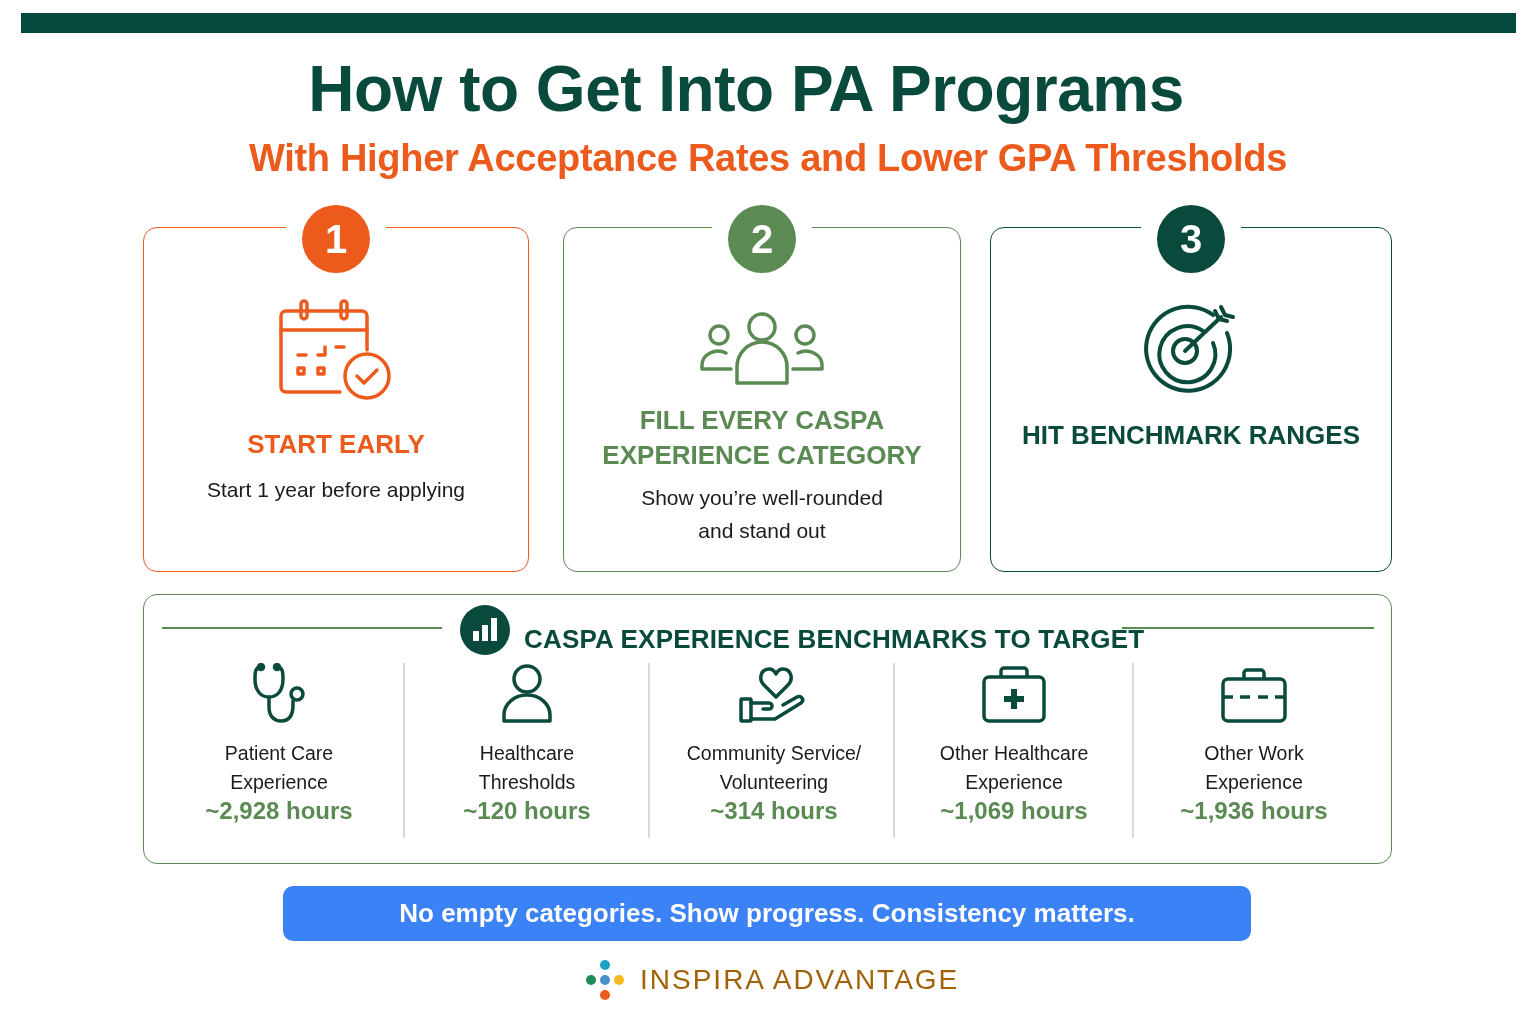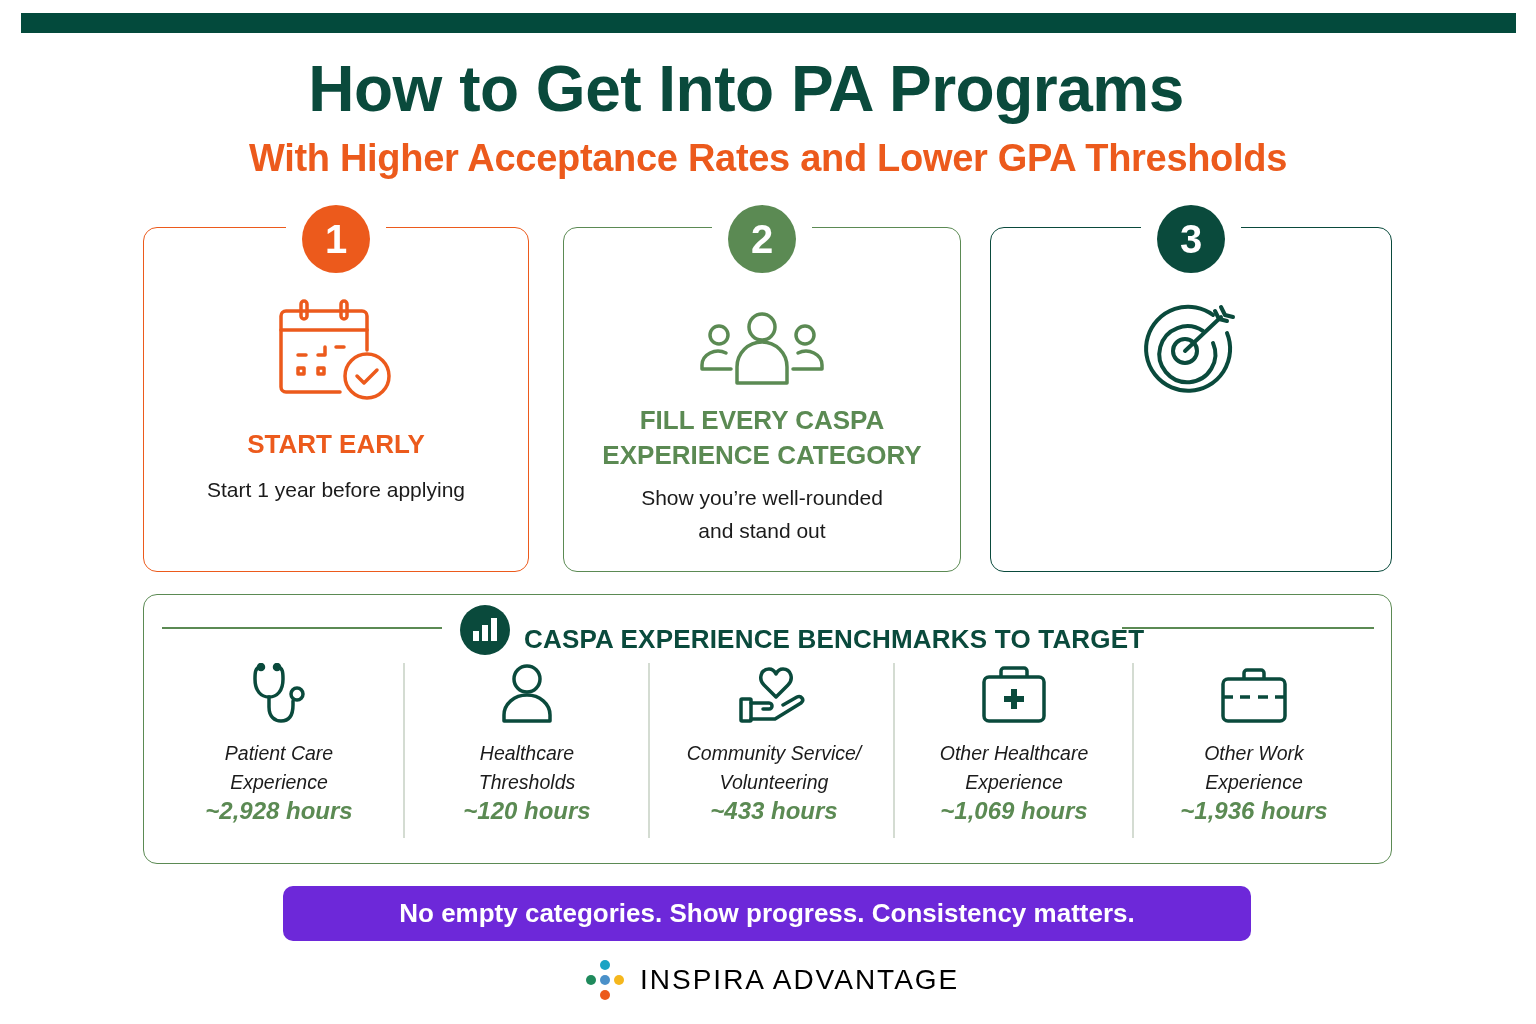--- a/index.html
+++ b/index.html
@@ -27,32 +27,32 @@
   .card2 { left: 563px; width: 398px; border-color: #5b8a53; }
   .card3 { left: 990px; width: 402px; border-color: #0a4a3c; }
 
   .bench { position: absolute; left: 143px; top: 594px; width: 1249px; height: 270px;
     border: 1.5px solid #5b8a53; border-radius: 14px; }
   .bench-rule { position: absolute; top: 32px; height: 1.5px; background: #5b8a53; }
   .bench-head { position: absolute; top: 10px; left: 316px; display: flex; align-items: flex-end; gap: 14px; }
   .bench-head .circ { width: 50px; height: 50px; border-radius: 50%; background: #0a4a3c; display: flex; align-items: center; justify-content: center; }
   .bench-head .label { font-size: 26px; font-weight: 700; color: #0a4a3c; letter-spacing: 0.2px; }
 
-  .cols { position: absolute; top: 60px; left: 0; width: 100%; height: 190px; font-style: italic; }
+  .cols { position: absolute; top: 60px; left: 0; width: 100%; height: 190px; }
   .col { position: absolute; top: 0; height: 180px; text-align: center; }
   .col .ico { height: 70px; display: flex; justify-content: center; align-items: flex-end; }
   .col .name { margin-top: 14px; font-size: 19.5px; line-height: 29px; color: #1b1b1b; }
   .col .hours { margin-top: 0; font-size: 24px; font-weight: 700; color: #5b8a53; }
   .divider { position: absolute; top: 8px; width: 2px; height: 175px; background: #d4dcd2; }
 
   .banner { position: absolute; left: 283px; top: 886px; width: 968px; height: 55px; border-radius: 10px;
-    background: #6d28d9; color: #fff; font-size: 26px; font-weight: 700; display: flex; align-items: center; justify-content: center; }
+    background: #3b82f6; color: #fff; font-size: 26px; font-weight: 700; display: flex; align-items: center; justify-content: center; }
 
   .logo { position: absolute; top: 958px; left: 584px; display: flex; align-items: center; gap: 14px; }
-  .logo .word { font-size: 28px; color: #000000; letter-spacing: 2px; }
+  .logo .word { font-size: 28px; color: #a16207; letter-spacing: 2px; }
   .dots { position: relative; width: 42px; height: 44px; }
   .dot { position: absolute; width: 10px; height: 10px; border-radius: 50%; }
 </style>
 </head>
 <body>
 
 <div class="top-bar"></div>
 
 <h1 class="title">How to Get Into PA Programs</h1>
 <h2 class="subtitle">With Higher Acceptance Rates and Lower GPA Thresholds</h2>
@@ -112,20 +112,23 @@
   <div class="icon-wrap" style="top:75px">
     <svg width="96" height="92" viewBox="0 0 96 92" fill="none" stroke="#0a4a3c" stroke-width="4" stroke-linecap="round" stroke-linejoin="round">
       <path d="M70 12 A42 42 0 1 0 84 30"></path>
       <path d="M60 28 A28 28 0 1 0 70 40"></path>
       <circle cx="42" cy="48" r="12"></circle>
       <line x1="42" y1="48" x2="78" y2="14"></line>
       <polyline points="72,8 76,16 84,18"></polyline>
       <polyline points="78,4 82,12 90,14"></polyline>
     </svg>
   </div>
+  <div class="heading" style="top:190px;color:#0a4a3c">
+    <div>HIT BENCHMARK RANGES</div>
+  </div>
 </div>
 
 <div class="bench">
   <div class="bench-rule" style="left:18px;width:280px"></div>
   <div class="bench-rule" style="left:978px;width:252px"></div>
   <div class="bench-head">
     <div class="circ">
       <svg width="28" height="26" viewBox="0 0 28 26" fill="#fff">
         <rect x="2" y="14" width="6" height="10"></rect>
         <rect x="11" y="8" width="6" height="16"></rect>
@@ -175,21 +178,21 @@
           <path d="M37 34 L25 22 C19 16 22 6 30 6 C34 6 36 9 37 11 C38 9 40 6 44 6 C52 6 55 16 49 22 Z"></path>
           <rect x="2" y="36" width="10" height="22" rx="1"></rect>
           <path d="M12 40 H30 C34 40 34 46 30 46 H24"></path>
           <path d="M12 56 H36 L62 40 C66 37 62 32 58 34 L44 42"></path>
         </svg>
       </div>
       <div class="name">
         <div>Community Service/</div>
         <div>Volunteering</div>
       </div>
-      <div class="hours">~433 hours</div>
+      <div class="hours">~314 hours</div>
     </div>
     <div class="divider" style="left:749px"></div>
 
     <div class="col" style="left:765px;width:210px">
       <div class="ico">
         <svg width="66" height="60" viewBox="0 0 66 60" fill="none" stroke="#0a4a3c" stroke-width="3.5" stroke-linejoin="round">
           <rect x="3" y="12" width="60" height="44" rx="5"></rect>
           <path d="M20 12 V6 a3 3 0 0 1 3 -3 H43 a3 3 0 0 1 3 3 V12"></path>
           <path d="M33 24 V44 M23 34 H43" stroke-width="6"></path>
         </svg>

